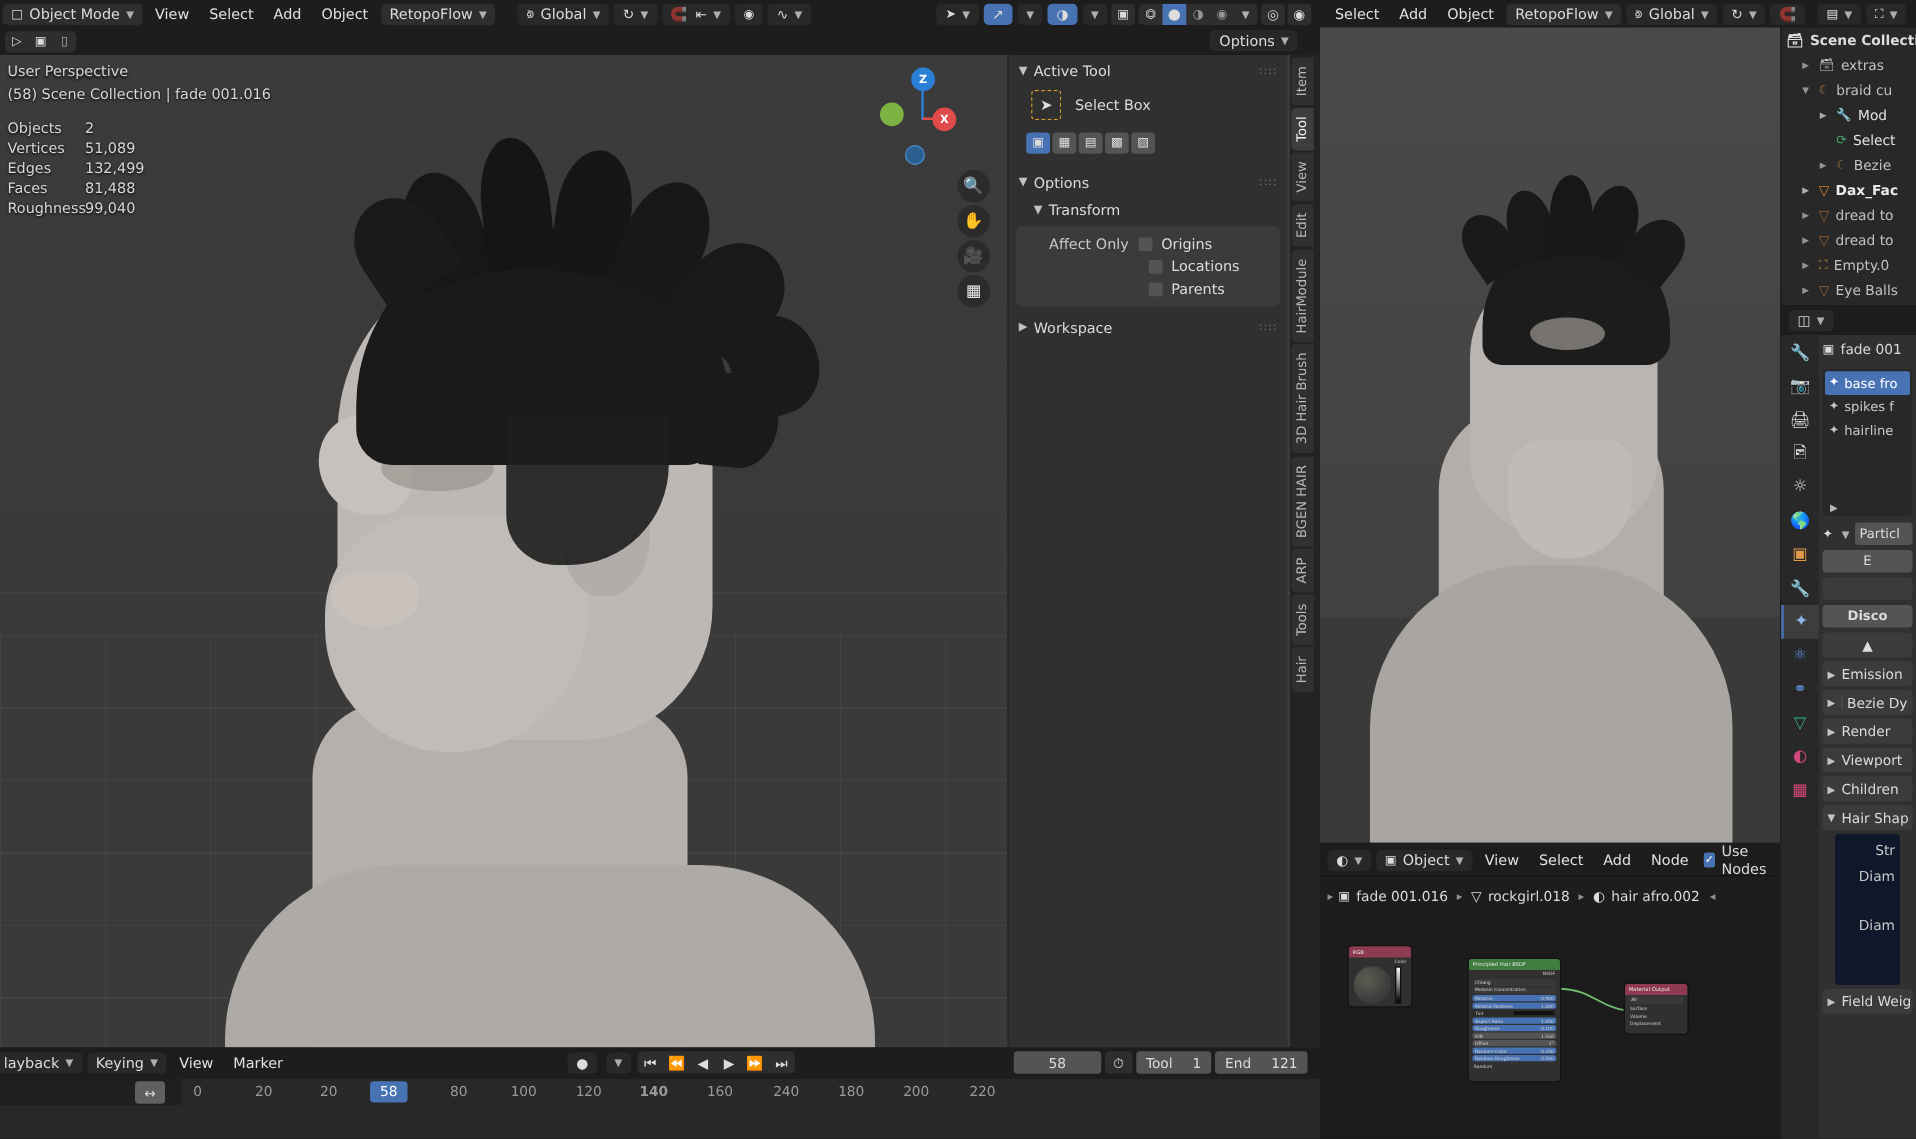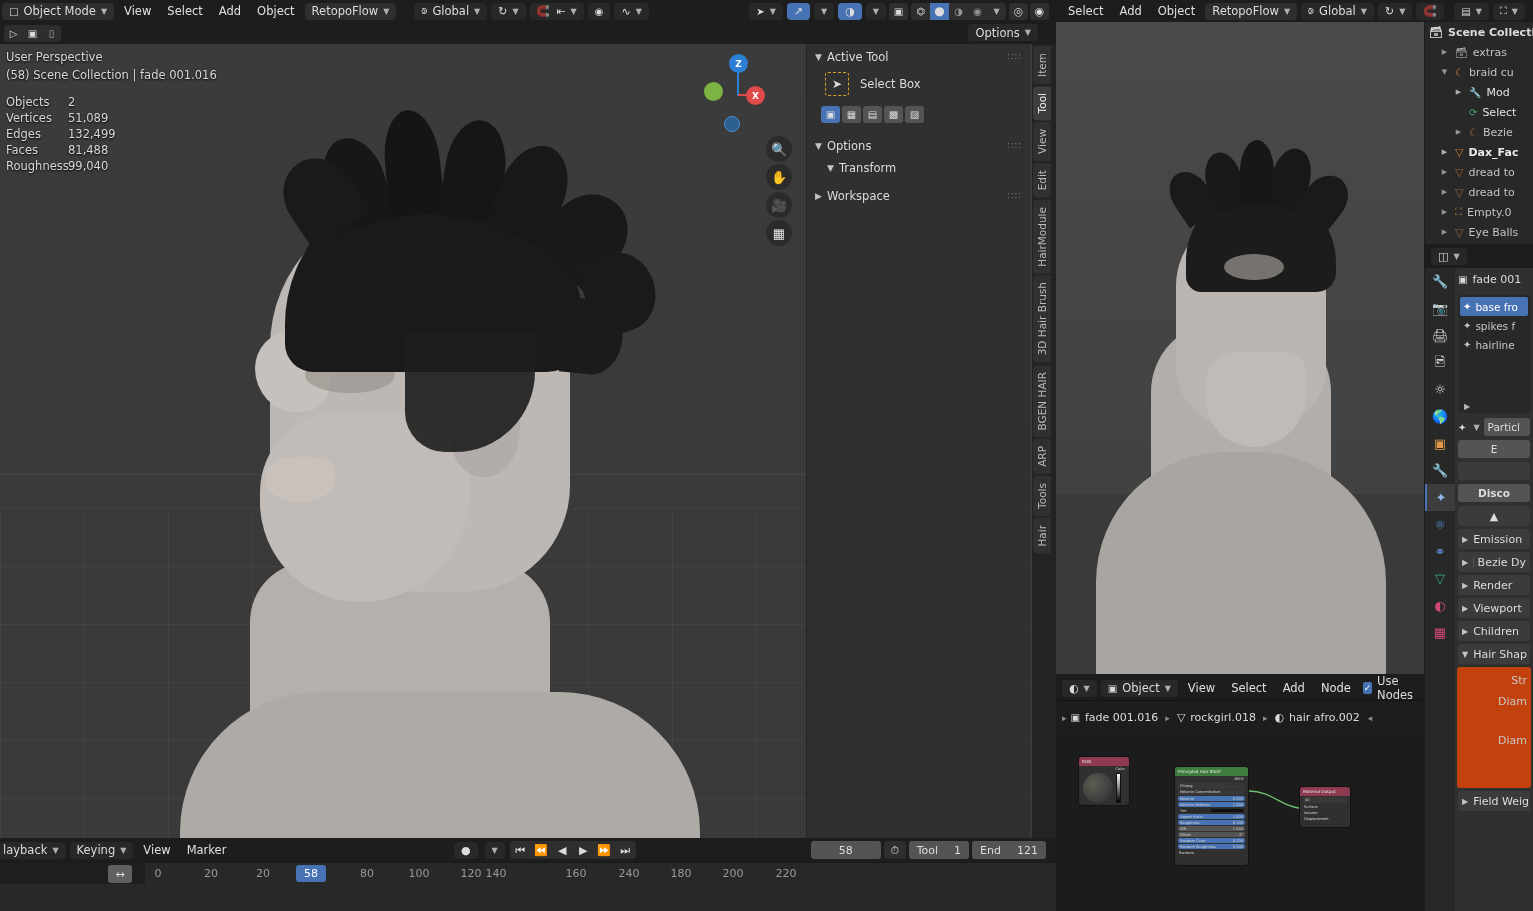--- a/index.html
+++ b/index.html
@@ -320,20 +320,35 @@
 
     <div class="sect" style="margin-top:12px;">
       <span class="tri">▼</span>
       <span>Options</span>
       <span class="grip">::::</span>
     </div>
     <div class="sect" style="padding-left:20px;">
       <span class="tri">▼</span>
       <span>Transform</span>
     </div>
+    <div class="subpanel">
+      <div class="row">
+        <span style="width:90px;text-align:right;padding-right:8px;color:#c9c9c9;">Affect Only</span>
+        <span class="cbox"></span>
+        <span>Origins</span>
+      </div>
+      <div class="row" style="padding-left:106px;">
+        <span class="cbox"></span>
+        <span>Locations</span>
+      </div>
+      <div class="row" style="padding-left:106px;">
+        <span class="cbox"></span>
+        <span>Parents</span>
+      </div>
+    </div>
     <div class="sect" style="margin-top:6px;">
       <span class="tri">▶</span>
       <span>Workspace</span>
       <span class="grip">::::</span>
     </div>
   </div>
 
   <div id="tabstrip">
     <div class="vtab">Item</div>
     <div class="vtab on">Tool</div>
@@ -645,21 +660,21 @@
         <span>Viewport</span>
       </div>
       <div class="pbar">
         <span class="tri">▶</span>
         <span>Children</span>
       </div>
       <div class="pbar">
         <span class="tri">▼</span>
         <span>Hair Shap</span>
       </div>
-      <div style="background:#c2410c;border-radius:3px;margin:2px 2px;padding:3px 0;">
+      <div style="background:#0f172a;border-radius:3px;margin:2px 13px;padding:3px 0;">
         <div class="plabel">Str</div>
         <div class="plabel">Diam</div>
         <div style="height:18px;"></div>
         <div class="plabel">Diam</div>
         <div style="height:34px;"></div>
       </div>
       <div class="pbar">
         <span class="tri">▶</span>
         <span>Field Weig</span>
       </div>
@@ -710,21 +725,21 @@
     <div id="tlruler">
       <div style="position:absolute;left:0;top:0;width:145px;height:100%;background:#1f1f1f;"></div>
       <div class="dragbtn" style="position:absolute;left:108px;top:2px;">↔</div>
       <div class="tick" style="left:158px;">0</div>
       <div class="tick" style="left:211px;">20</div>
       <div class="tick" style="left:263px;">20</div>
       <div id="playhead" style="left:311px;">58</div>
       <div class="tick" style="left:367px;">80</div>
       <div class="tick" style="left:419px;">100</div>
       <div class="tick" style="left:471px;">120</div>
-      <div class="tick" style="left:496px;">140</div>
+      <div class="tick" style="left:523px;font-weight:bold;">140</div>
       <div class="tick" style="left:576px;">160</div>
       <div class="tick" style="left:681px;">180</div>
       <div class="tick" style="left:733px;">200</div>
       <div class="tick" style="left:786px;">220</div>
       <div class="tick" style="left:629px;">240</div>
     </div>
 
   </div>
 
 </div>

